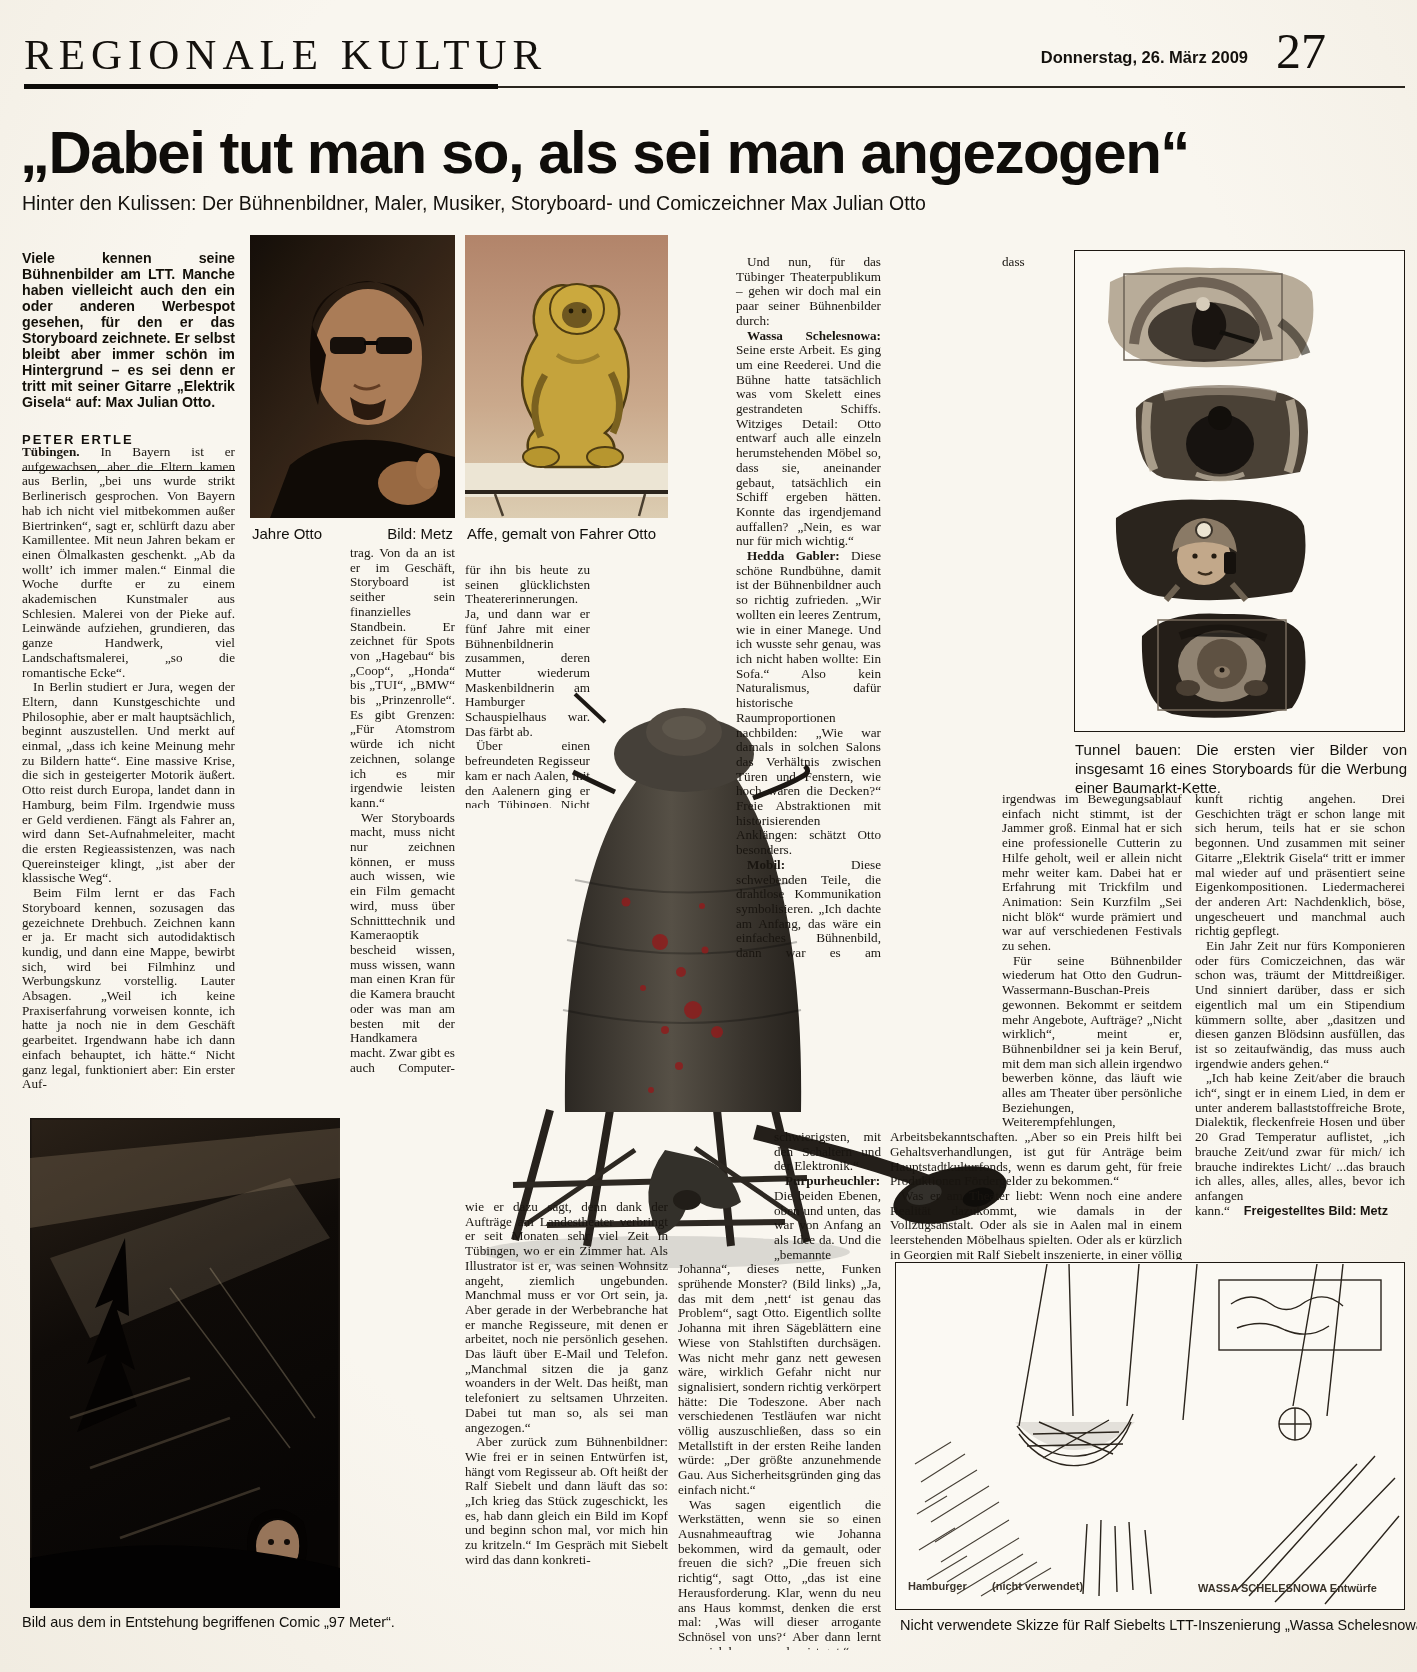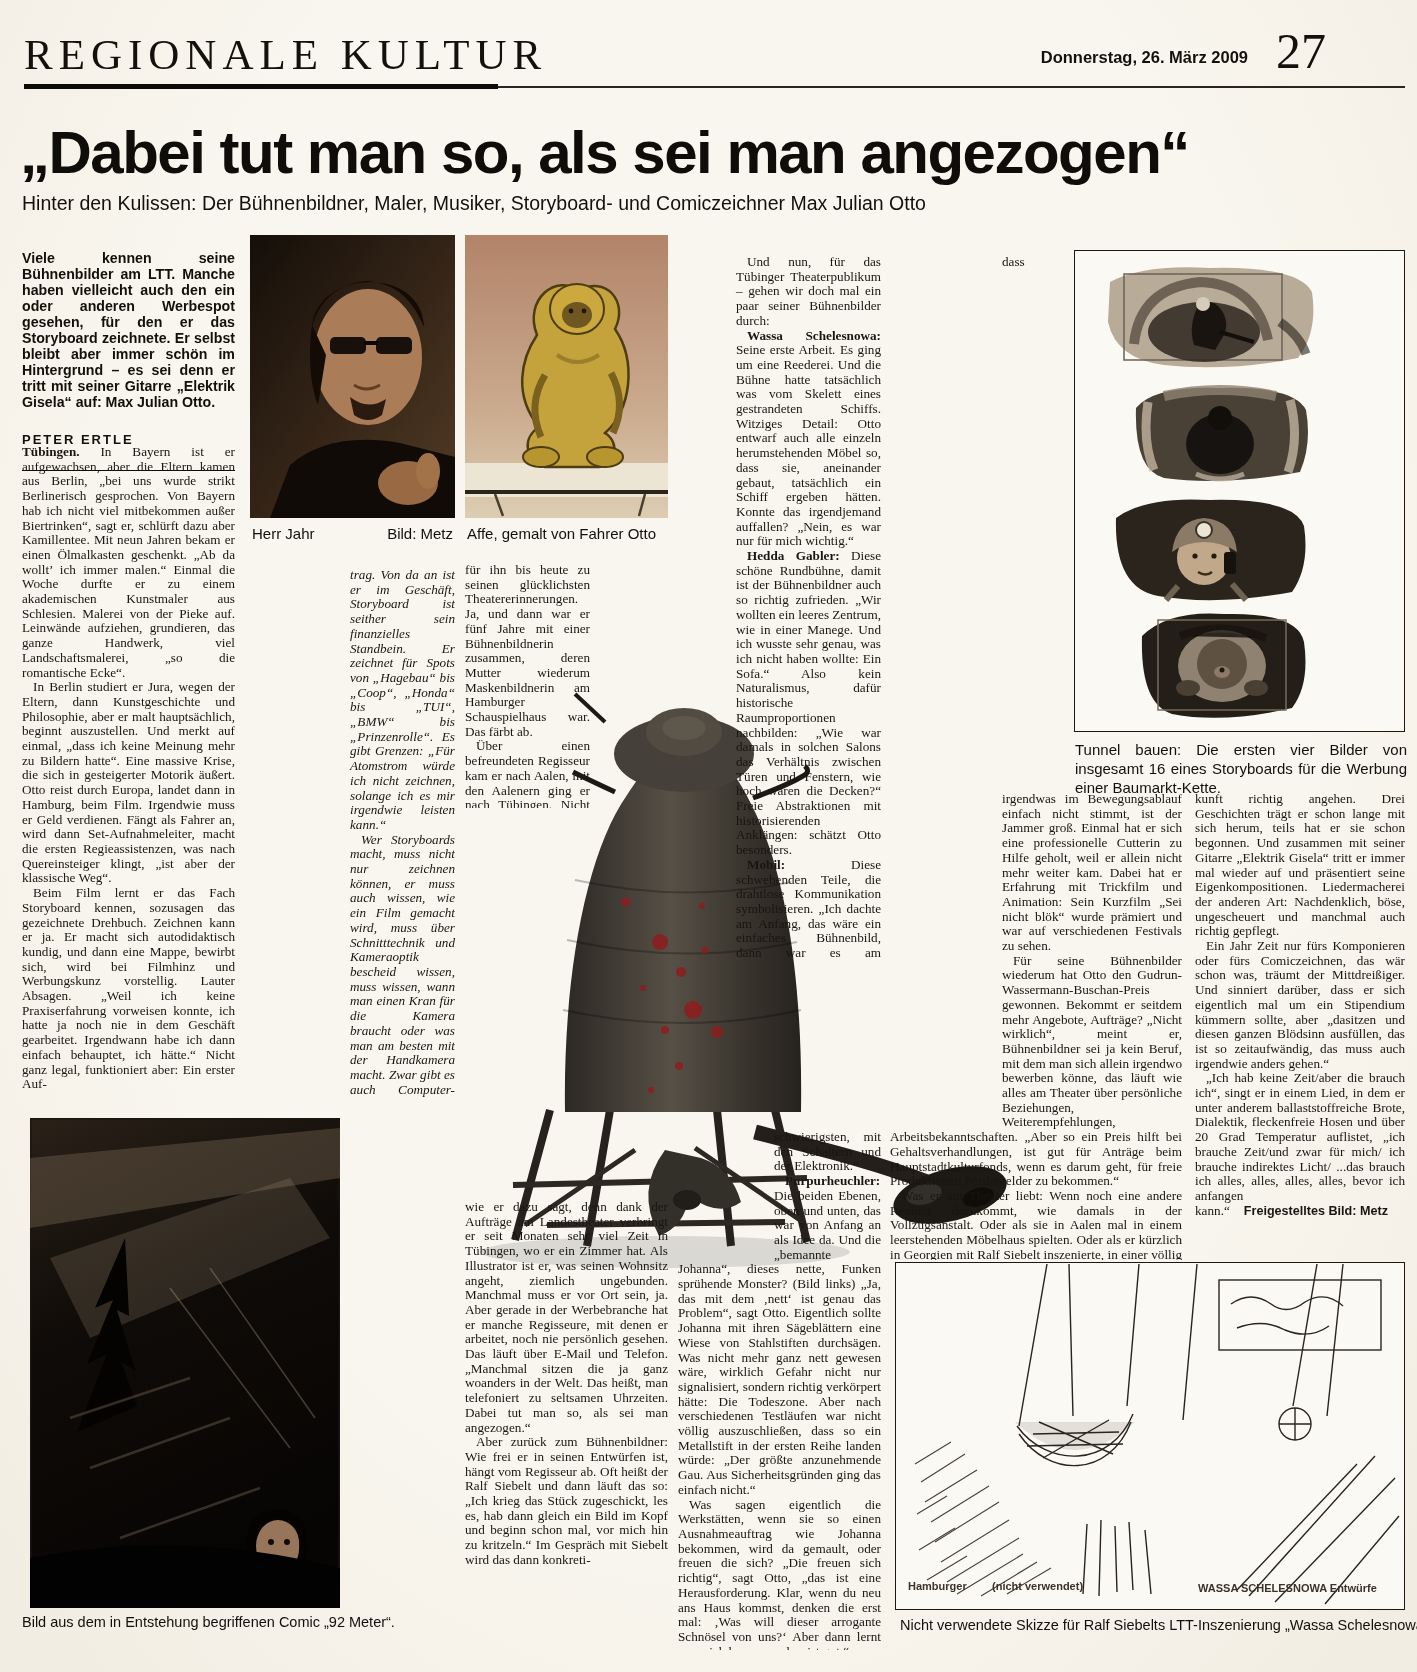--- a/index.html
+++ b/index.html
@@ -74,25 +74,25 @@
     <rect x="126" y="102" width="36" height="17" rx="5" fill="#0b0806" opacity="0.92"></rect>
     <rect x="114" y="106" width="14" height="4" fill="#0b0806"></rect>
     <path d="M104,150 q12,8 26,0" stroke="#6b4226" stroke-width="3" fill="none"></path>
     <path d="M100,162 q18,14 36,2 l-4,16 q-14,10 -28,0 Z" fill="#2e1d11"></path>
     <path d="M40,230 Q80,196 150,208 L205,222 L205,283 L20,283 Z" fill="#120c07"></path>
     <ellipse cx="158" cy="248" rx="30" ry="22" fill="#a57248"></ellipse>
     <ellipse cx="178" cy="236" rx="12" ry="18" fill="#b07c50"></ellipse>
     <rect width="205" height="283" fill="#000" opacity="0.08"></rect>
   </svg>
   <div class="abs cap cap-row" style="left:252px;top:524px;width:201px;">
-    <span>Herr Jahr</span>
+    <span>Jahre Otto</span>
     <span>Bild: Metz</span>
   </div>
 
-  <div class="abs tcol" style="left:250px;top:568px;width:205px;height:1065px;font-style:italic;">
+  <div class="abs tcol" style="left:250px;top:546px;width:205px;height:1065px;">
     <div class="sp" style="width:100px;height:525px;margin-top:542px;"></div>
     <p>trag. Von da an ist er im Geschäft, Storyboard ist seither sein finanzielles Standbein. Er zeichnet für Spots von „Hagebau“ bis „Coop“, „Honda“ bis „TUI“, „BMW“ bis „Prinzenrolle“. Es gibt Grenzen: „Für Atomstrom würde ich nicht zeichnen, solange ich es mir irgendwie leisten kann.“</p>
     <p class="ind">Wer Storyboards macht, muss nicht nur zeichnen können, er muss auch wissen, wie ein Film gemacht wird, muss über Schnitttechnik und Kameraoptik bescheid wissen, muss wissen, wann man einen Kran für die Kamera braucht oder was man am besten mit der Handkamera macht. Zwar gibt es auch Computer-Storyboardprogramme, aber das braucht fünf mal so lang. „Storyboard ist das schnellste und billigste Kommunikationsmittel für alle, die zusammen an einem Film arbeiten.“</p>
 
   </div>
 
   <svg class="abs" style="left:465px;top:235px;" width="203" height="283" viewBox="0 0 203 283">
     <defs>
       <linearGradient id="ag" x1="0" y1="0" x2="0" y2="1">
         <stop offset="0" stop-color="#b2846a"></stop>
@@ -256,21 +256,21 @@
     <path d="M95,120 l-30,70 l18,-8 l-26,64 l20,-10 l-30,78 l60,-26 l-16,-44 l14,8 l-18,-60 l12,6 Z" fill="#050302"></path>
     <path d="M40,300 L160,260 M60,350 L200,300 M90,420 L230,370" stroke="#8d7b62" stroke-width="2.5" opacity="0.35"></path>
     <path d="M140,170 L260,330 M180,150 L285,300" stroke="#c9b896" stroke-width="1.5" opacity="0.3"></path>
     <ellipse cx="248" cy="428" rx="22" ry="26" fill="#b08a6a" opacity="0.85"></ellipse>
     <path d="M226,404 q22,-18 44,2 q8,30 -4,48 q-24,12 -40,-2 q-10,-26 0,-48" fill="none" stroke="#050302" stroke-width="8"></path>
     <circle cx="241" cy="424" r="3" fill="#120c08"></circle>
       <circle cx="257" cy="424" r="3" fill="#120c08"></circle>
     <path d="M238,440 q10,8 20,0" stroke="#120c08" stroke-width="3" fill="none"></path>
     <path d="M0,440 Q150,410 310,450 L310,490 L0,490 Z" fill="#030202"></path>
   </svg>
-  <div class="abs cap nowrap" style="left:22px;top:1613px;font-size:14.5px;">Bild aus dem in Entstehung begriffenen Comic „92 Meter“.</div>
+  <div class="abs cap nowrap" style="left:22px;top:1613px;font-size:14.5px;">Bild aus dem in Entstehung begriffenen Comic „97 Meter“.</div>
 
   <div class="abs figbox" style="left:895px;top:1262px;width:510px;height:348px;"></div>
   <svg class="abs" style="left:897px;top:1264px;" width="506" height="344" viewBox="0 0 506 344">
     <g stroke="#2a241c" stroke-width="1.4" fill="none">
       <rect x="322" y="16" width="162" height="70"></rect>
       <path d="M334,40 q20,-14 40,0 q16,12 34,-2 q20,-12 38,4 M340,64 q26,-10 48,2 q24,10 44,-4"></path>
       <path d="M150,0 L122,162 M172,0 L176,152 M242,0 L230,142 M300,0 L286,156 M420,0 L396,142 M446,0 L430,152"></path>
       <path d="M120,162 C150,204 214,204 236,150 M122,170 C152,214 212,214 234,158"></path>
       <path d="M136,170 L222,168 M130,182 L226,180 M142,158 L216,190 M212,156 L146,194"></path>
       <circle cx="398" cy="160" r="16"></circle>

